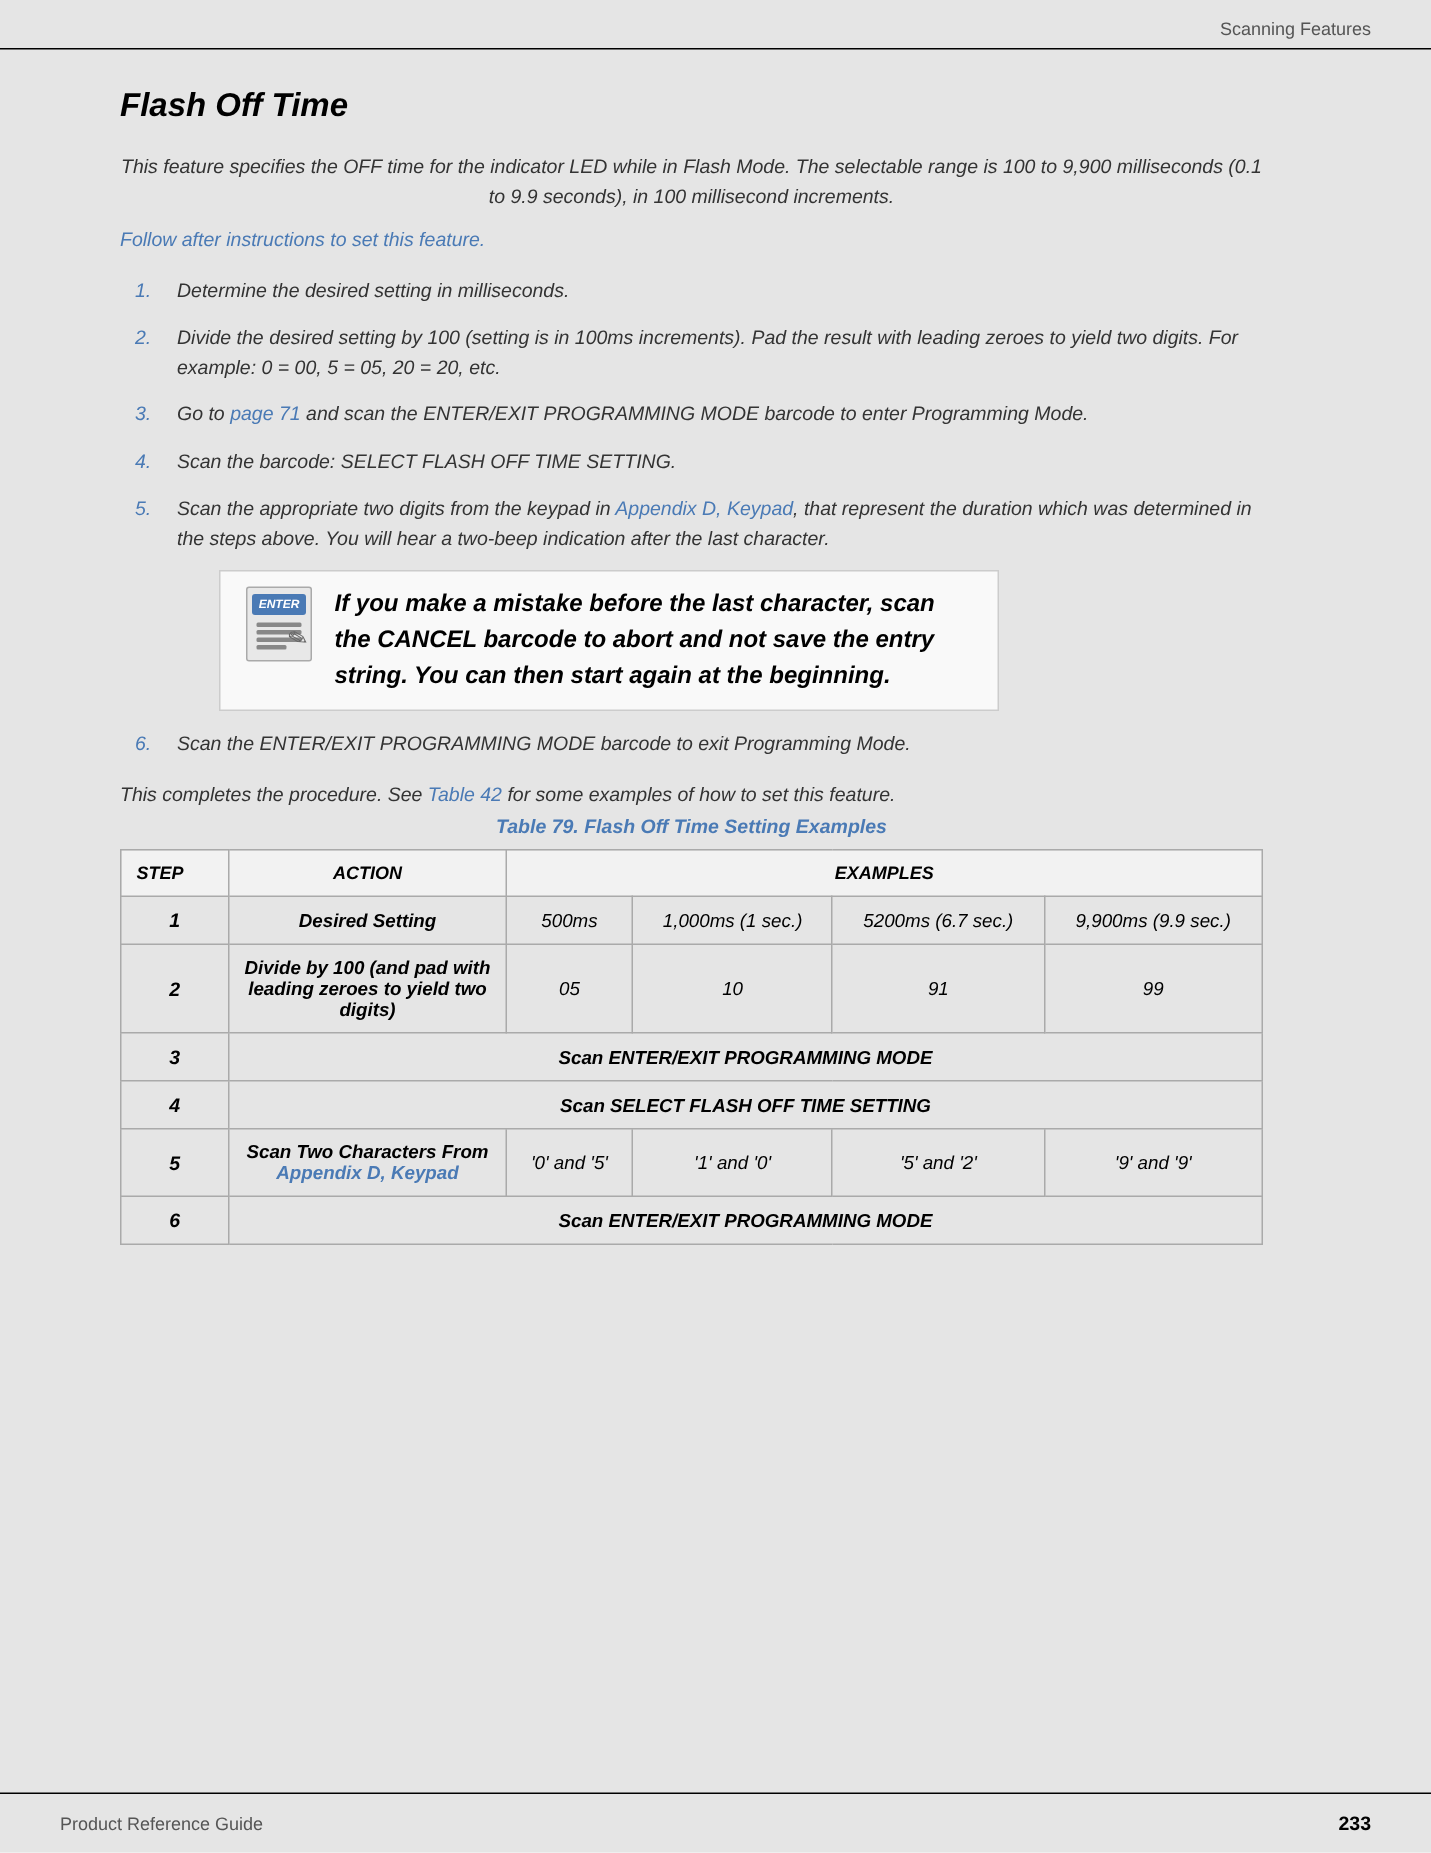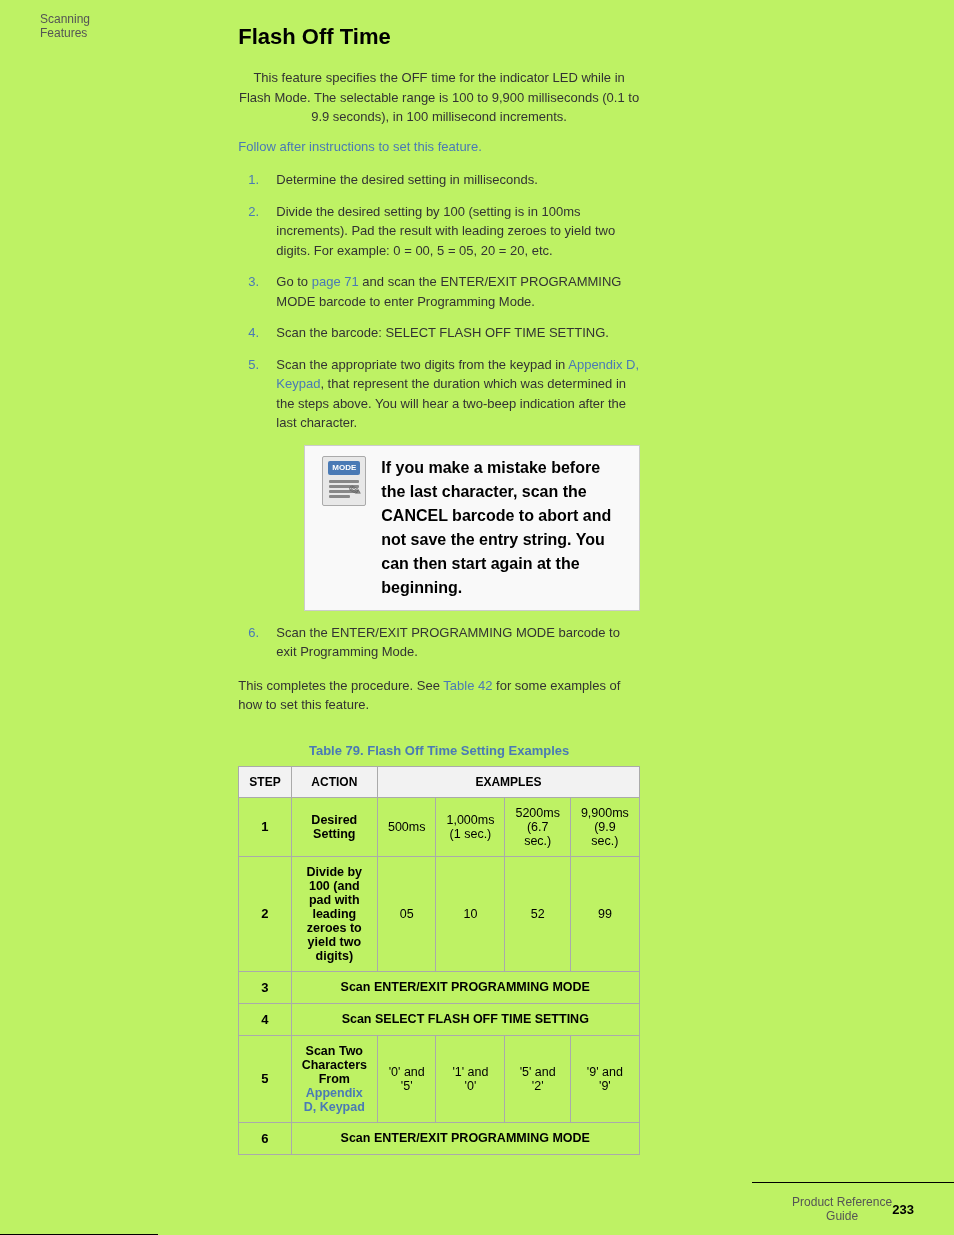--- a/index.html
+++ b/index.html
@@ -9,38 +9,39 @@
       background: #fff;
       color: #000;
       width: 954px;
       min-height: 1235px;
       position: relative;
     }
 
     .page-container {
       width: 954px;
       min-height: 1235px;
-      background: #bef264;
+      background: #e5e5e5;
       padding: 0;
       display: flex;
-      flex-direction: row;
+      flex-direction: column;
     }
 
     .top-bar {
       display: flex;
       justify-content: flex-end;
       padding: 12px 40px 6px 40px;
       border-bottom: 1px solid #000;
       font-size: 12px;
       color: #555;
     }
 
     .content-area {
       padding: 24px 112px 0 80px;
       flex: 1;
+      font-style: italic;
     }
 
     .section-title {
       font-size: 22px;
       font-weight: bold;
       margin-bottom: 18px;
       color: #000;
     }
 
     .intro-text {
@@ -158,21 +159,21 @@
       font-size: 16px;
       color: #000;
       font-weight: bold;
       line-height: 1.5;
       flex: 1;
     }
 
     .completing-text {
       font-size: 13px;
       color: #333;
-      margin: 14px 0 28px 0;
+      margin: 14px 0 4px 0;
       line-height: 1.5;
     }
 
     
     .table-title {
       font-size: 13px;
       font-weight: bold;
       color: #4a7ab5;
       text-align: center;
       margin-bottom: 8px;
@@ -195,21 +196,21 @@
     .examples-table th {
       background: #fff;
       font-weight: bold;
       font-size: 12px;
       color: #000;
     }
 
     .examples-table .col-step {
       width: 72px;
       font-weight: bold;
-      text-align: right;
+      text-align: left;
     }
 
     .examples-table .col-action {
       width: 185px;
       font-weight: bold;
       text-align: center;
     }
 
     .examples-table .col-examples {
       text-align: center;
@@ -310,21 +311,21 @@
         <span class="step-num">5.</span>
         <span class="step-content">
           Scan the appropriate two digits from the keypad in <a class="link-blue">Appendix D, Keypad</a>, that represent the duration which was determined in the steps above. You will hear a two-beep indication after the last character.
         </span>
       </li>
 
       <li style="display:block; margin-left: 28px; list-style: none;">
         <div class="note-box">
           <div class="note-icon">
             <div class="note-icon-visual">
-              <div class="note-icon-label">MODE</div>
+              <div class="note-icon-label">ENTER</div>
               <div class="note-icon-lines">
                 <div class="note-icon-line"></div>
                 <div class="note-icon-line"></div>
                 <div class="note-icon-line"></div>
                 <div class="note-icon-line" style="width:60%"></div>
               </div>
               <span class="note-pencil">✏</span>
             </div>
           </div>
           <div class="note-text">If you make a mistake before the last character, scan the CANCEL barcode to abort and not save the entry string. You can then start again at the beginning.</div>
@@ -362,21 +363,21 @@
             <td class="data-cell">1,000ms (1 sec.)</td>
             <td class="data-cell">5200ms (6.7 sec.)</td>
             <td class="data-cell">9,900ms (9.9 sec.)</td>
           </tr>
 
           <tr>
             <td class="step-cell">2</td>
             <td class="action-cell"><strong>Divide by 100 (and pad with leading zeroes to yield two digits)</strong></td>
             <td class="data-cell">05</td>
             <td class="data-cell">10</td>
-            <td class="data-cell">52</td>
+            <td class="data-cell">91</td>
             <td class="data-cell">99</td>
           </tr>
 
           <tr>
             <td class="step-cell">3</td>
             <td class="full-span" colspan="5"><strong>Scan ENTER/EXIT PROGRAMMING MODE</strong></td>
           </tr>
 
           <tr>
             <td class="step-cell">4</td>

